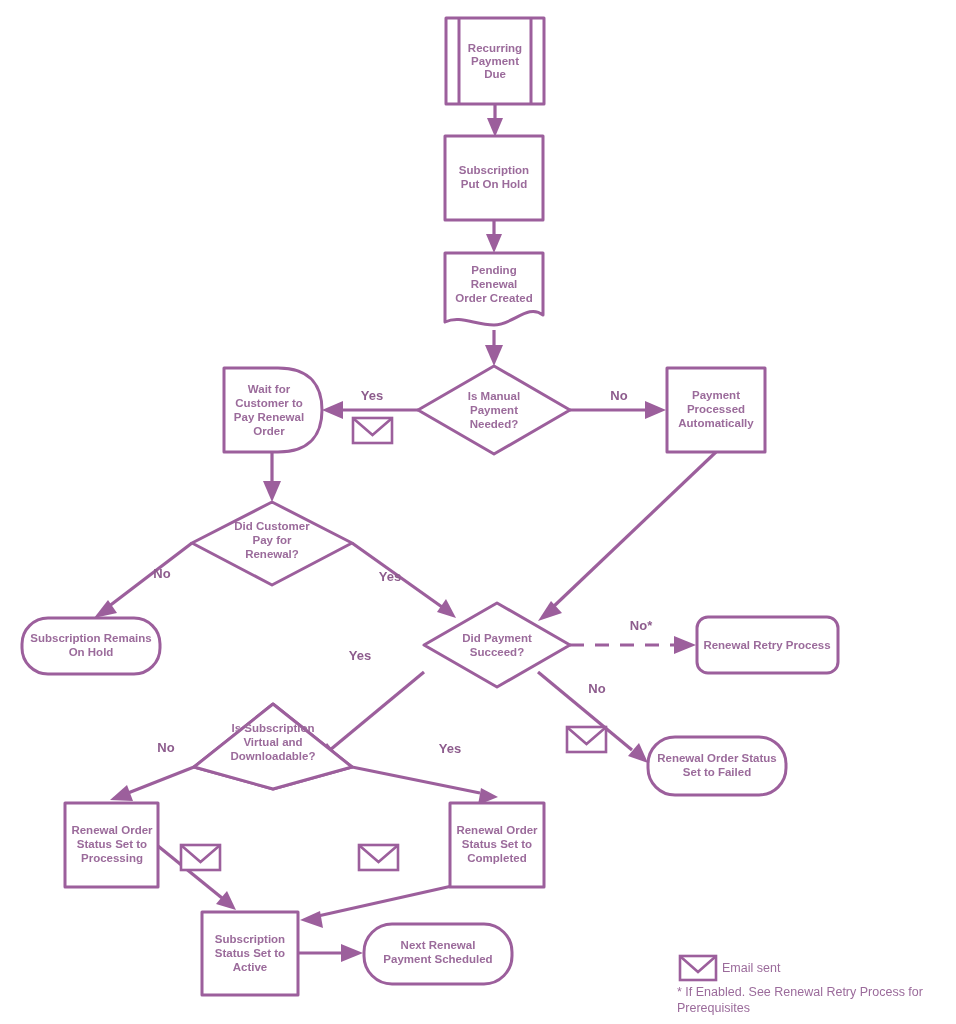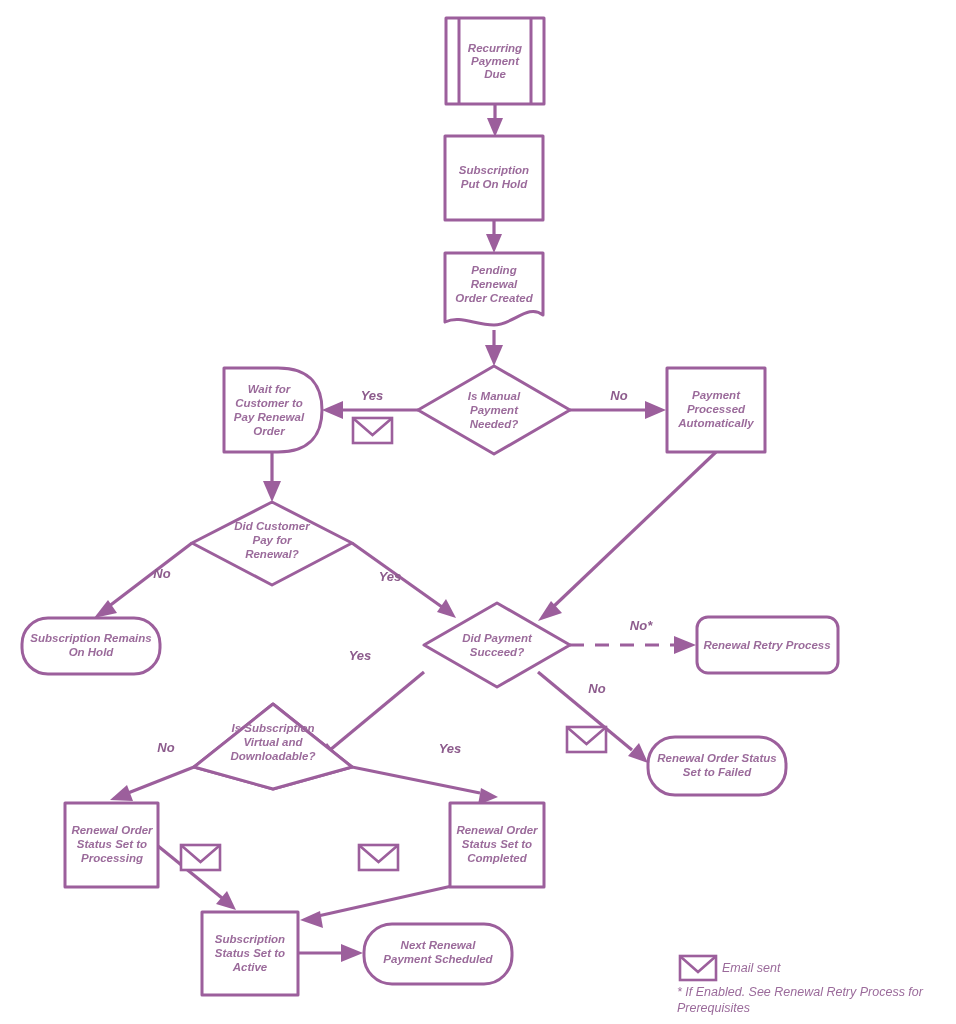--- a/index.html
+++ b/index.html
@@ -10,21 +10,20 @@
   body {
     width: 956px;
     height: 1024px;
     font-family: "Liberation Sans", sans-serif;
     overflow: hidden;
   }
   #flow-root {
     position: relative;
     width: 840px;
     height: 1024px;
-    font-style: italic;
   }
   svg#flow-svg {
     display: block;
     width: 956px;
     height: 1024px;
   }
   .node-shape {
     fill: #ffffff;
     stroke: #9c5f9c;
     stroke-width: 3;

